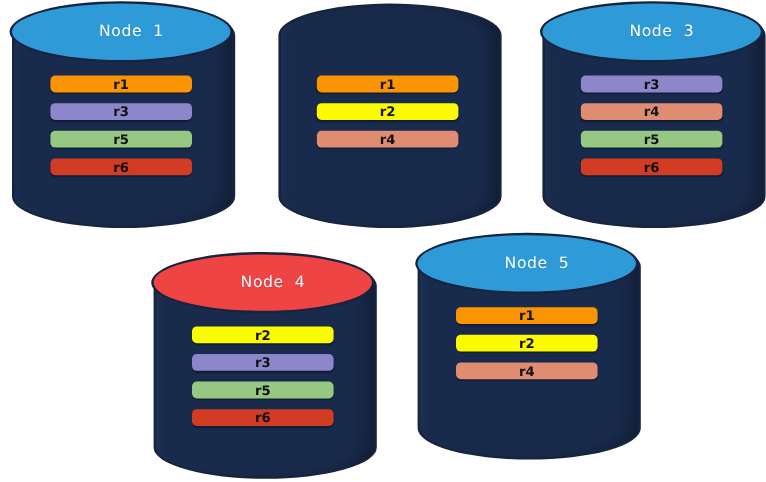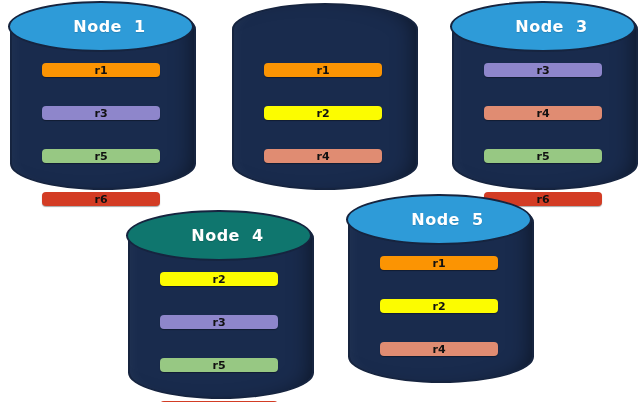--- a/index.html
+++ b/index.html
@@ -49,37 +49,36 @@
     border: 2px solid #16243F;
     border-radius: 50%;
     box-sizing: border-box;
     display: flex;
     align-items: center;
     justify-content: center;
   }
 
   .node-label {
     color: #ffffff;
-    font-weight: bold;
-    font-size: 16px;
+    font-weight: normal;
+    font-size: 13px;
     letter-spacing: 0.5px;
     white-space: pre;
     text-shadow: 0 1px 1px rgba(0,0,0,0.15);
     user-select: none;
     margin-left: 17px;
   }
 
   
   .bars {
     position: absolute;
     left: 0;
     right: 0;
     display: flex;
     flex-direction: column;
-    gap: 20px;
   }
 
   .bar {
     height: 14px;
     margin-bottom: 9px;
     border-radius: 4px;
     display: flex;
     align-items: center;
     justify-content: center;
     color: #111111;
@@ -144,21 +143,21 @@
         <div class="bar" style="background: rgb(151, 200, 131); color: rgb(17, 17, 17);">
           <span>r5</span>
         </div>
         <div class="bar" style="background: rgb(211, 60, 36); color: rgb(17, 17, 17);">
           <span>r6</span>
         </div>
       </div>
     </div>
     <div class="node" style="left: 128px; top: 212px; width: 182px; height: 183px;">
       <div class="cyl-body" style="background: rgb(25, 43, 77); border-color: rgb(22, 36, 63);"></div>
-      <div class="cyl-top" style="background: #0f766e; border-color: rgb(22, 36, 63);">
+      <div class="cyl-top" style="background: #ef4444; border-color: rgb(22, 36, 63);">
         <span class="node-label" style="color: rgb(255, 255, 255);">Node  4</span>
       </div>
       <div class="bars" style="top: 60px; padding-left: 32px; padding-right: 32px;">
         <div class="bar" style="background: rgb(252, 252, 0); color: rgb(17, 17, 17);">
           <span>r2</span>
         </div>
         <div class="bar" style="background: rgb(142, 134, 203); color: rgb(17, 17, 17);">
           <span>r3</span>
         </div>
         <div class="bar" style="background: rgb(151, 200, 131); color: rgb(17, 17, 17);">

